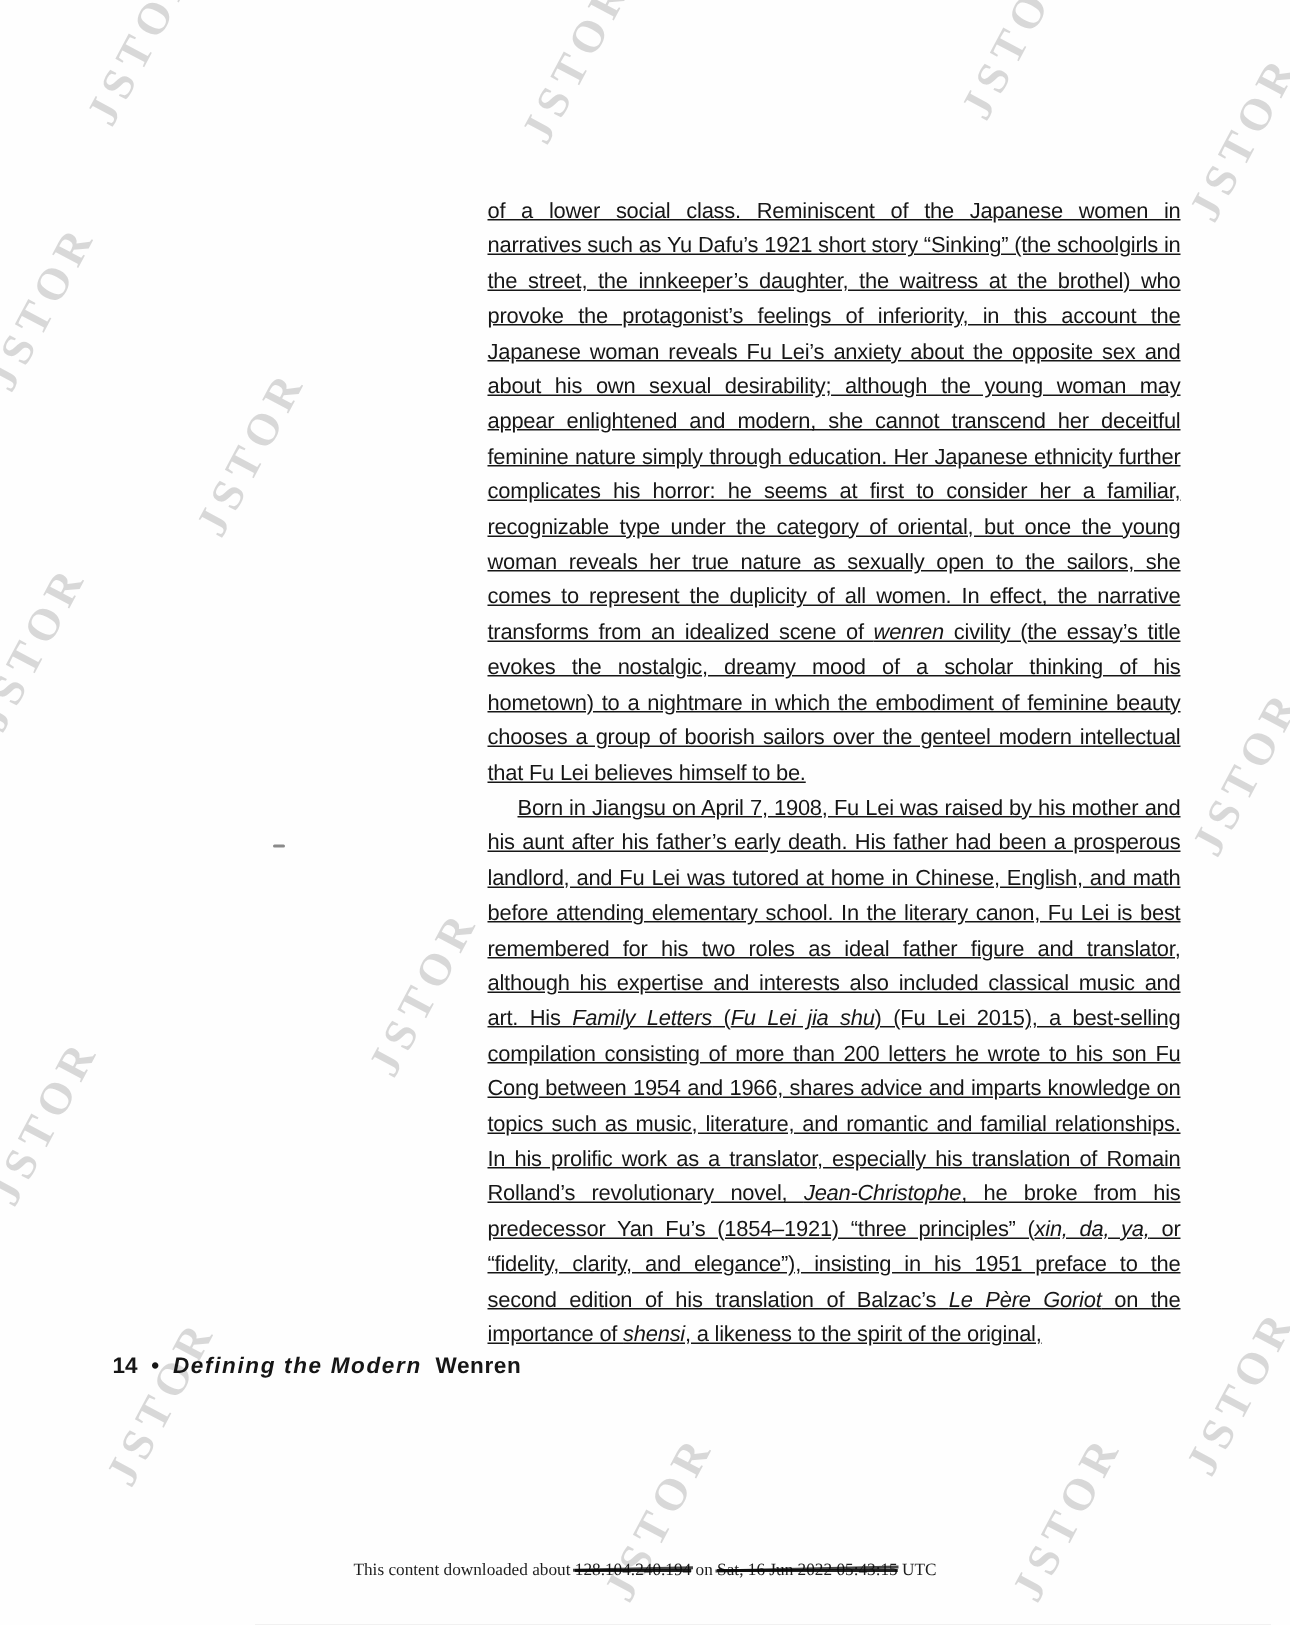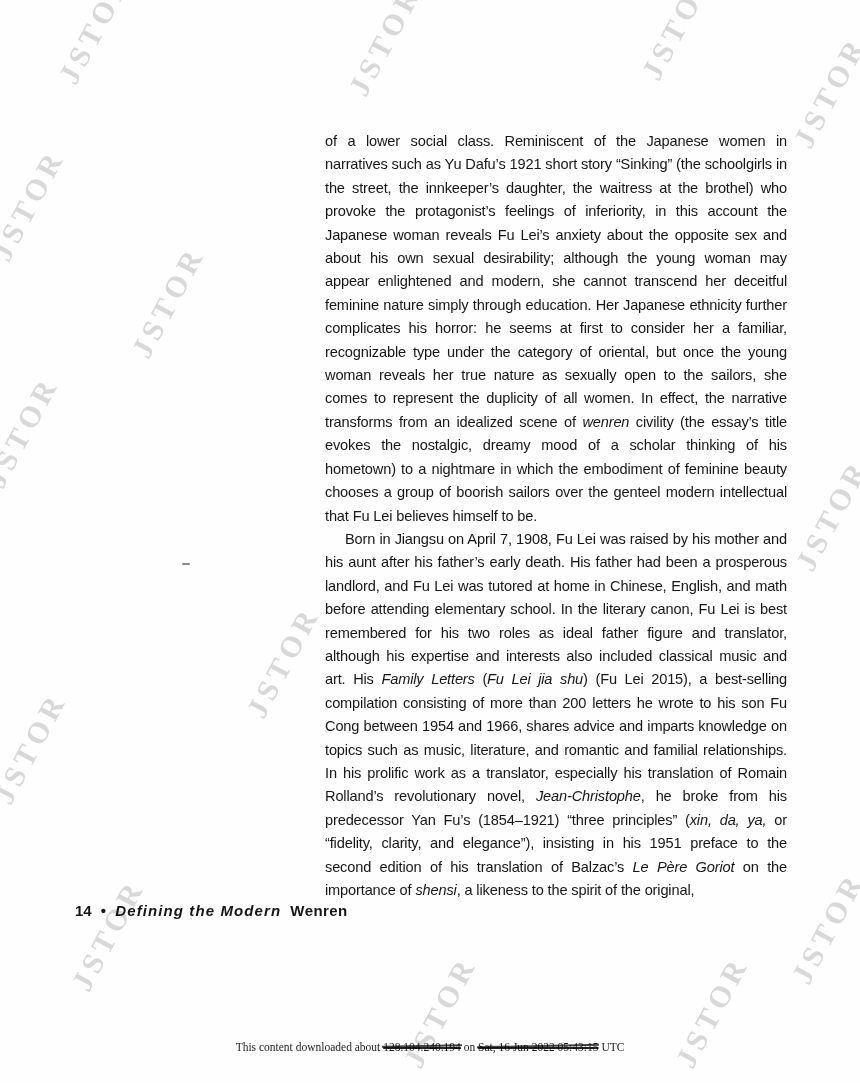--- a/index.html
+++ b/index.html
@@ -29,20 +29,21 @@
   
   .text-block {
     position: absolute;
     left: 325px;
     top: 130px;
     width: 462px;
     font-size: 14.6px;
     line-height: 23.4px;
     letter-spacing: -0.15px;
     color: #161616;
+    text-decoration: underline;
   }
   .para { margin: 0; text-align: justify; }
   .para.indent { text-indent: 20px; }
   .para em { font-style: italic; }
 
   
   .running-foot {
     position: absolute;
     left: 75px;
     top: 902px;

